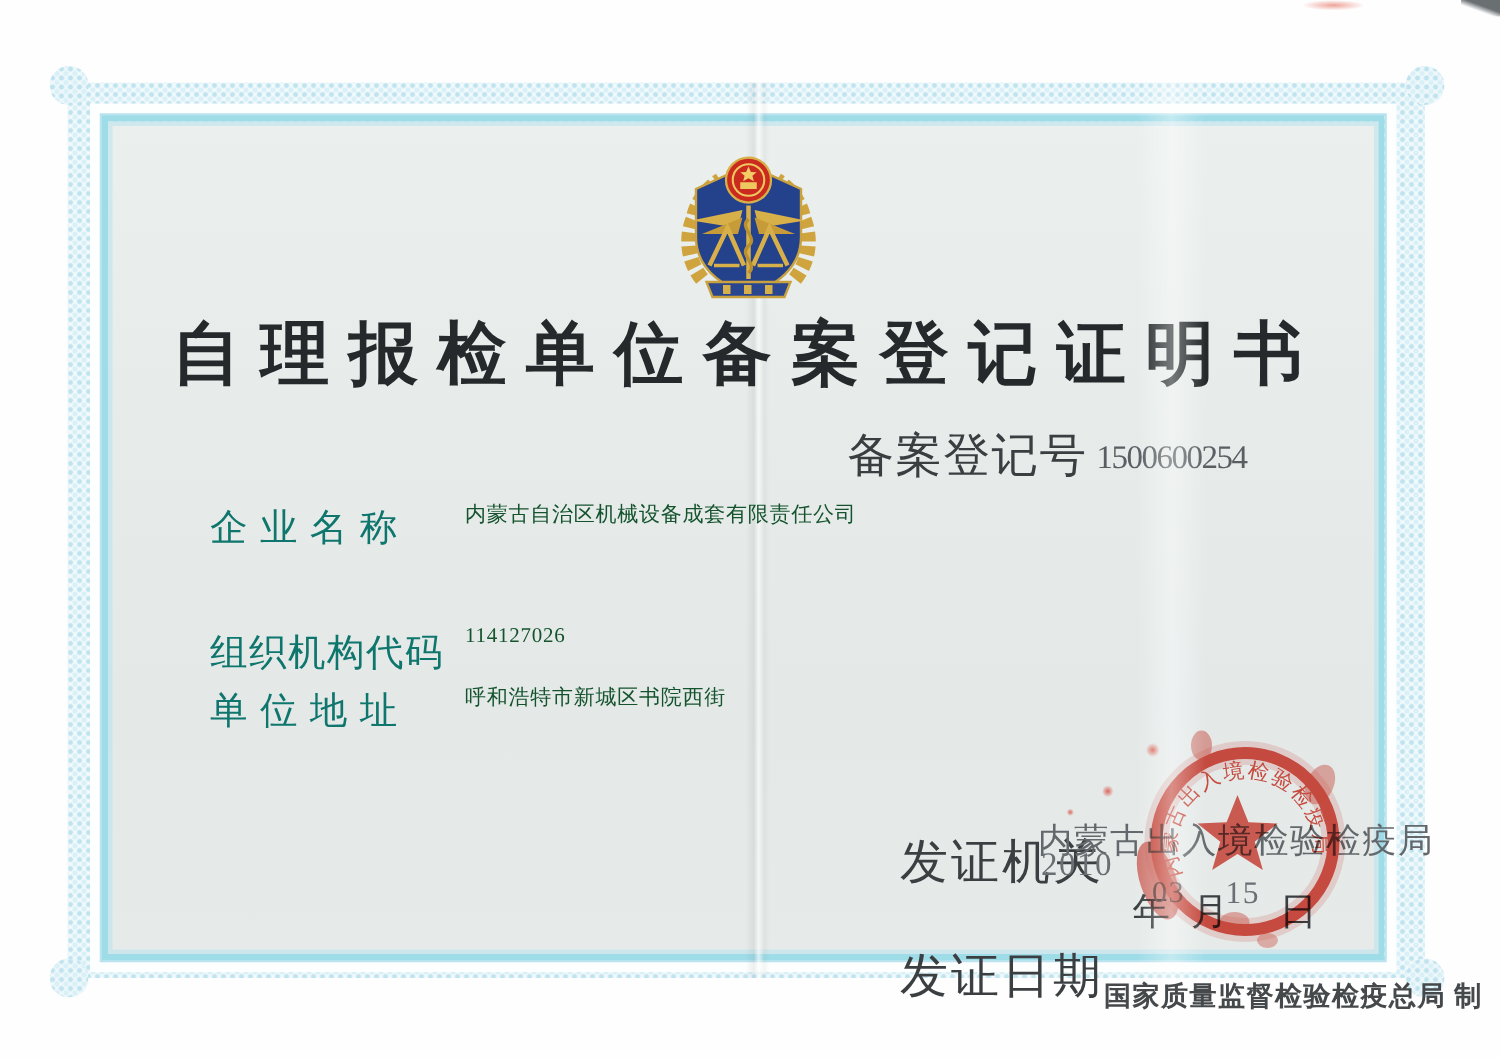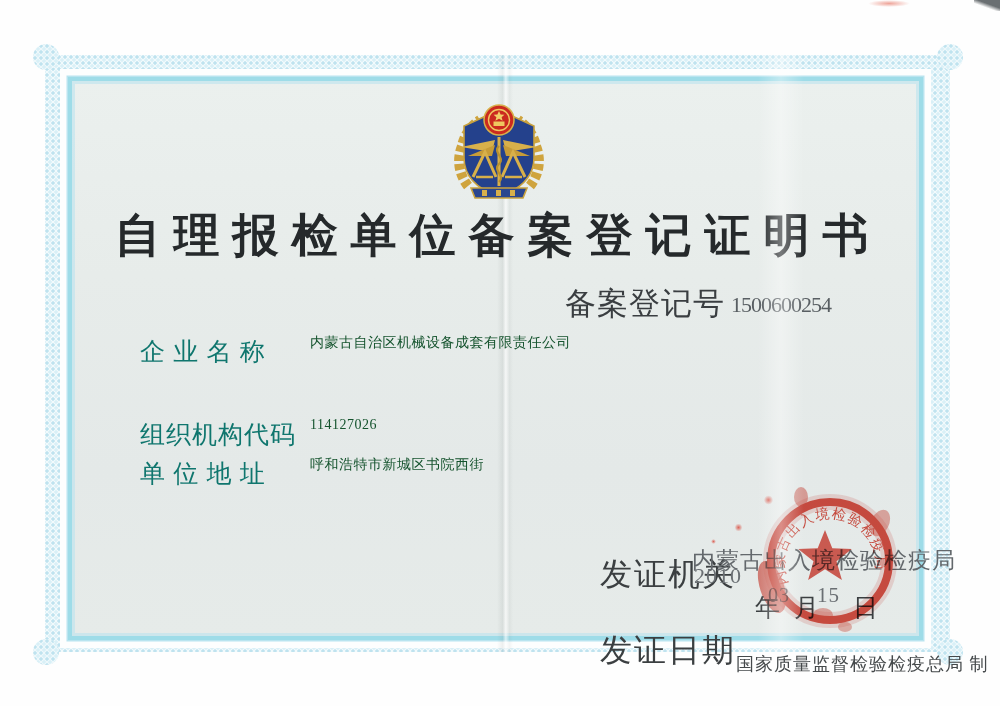--- a/index.html
+++ b/index.html
@@ -54,21 +54,21 @@
   .ilabel{position:absolute;font-size:32px;color:#3b3f41;letter-spacing:2px;white-space:nowrap;}
   .ivalue{position:absolute;font-size:23px;color:#63686c;letter-spacing:1px;white-space:nowrap;}
   .dnum{position:absolute;font-size:22px;color:#6a6f73;letter-spacing:1px;}
   .dunit{position:absolute;font-size:25px;color:#3b3f41;}
   
   .seal{position:absolute;left:745px;top:475px;width:170px;height:170px;
     opacity:.88;mix-blend-mode:multiply;}
   .speck{position:absolute;border-radius:50%;
     background:radial-gradient(circle,rgba(217,58,43,.75),rgba(217,58,43,0) 70%);}
   
-  .footer{position:absolute;left:736px;top:652px;font-size:18px;font-weight:400;
+  .footer{position:absolute;left:736px;top:652px;font-size:18px;font-weight:700;
     color:#45494b;letter-spacing:1px;white-space:nowrap;}
 </style>
 </head>
 <body>
 
 <div class="scan">
 
   <div class="corner-sliver"></div>
   <div class="top-smudge"></div>
 

